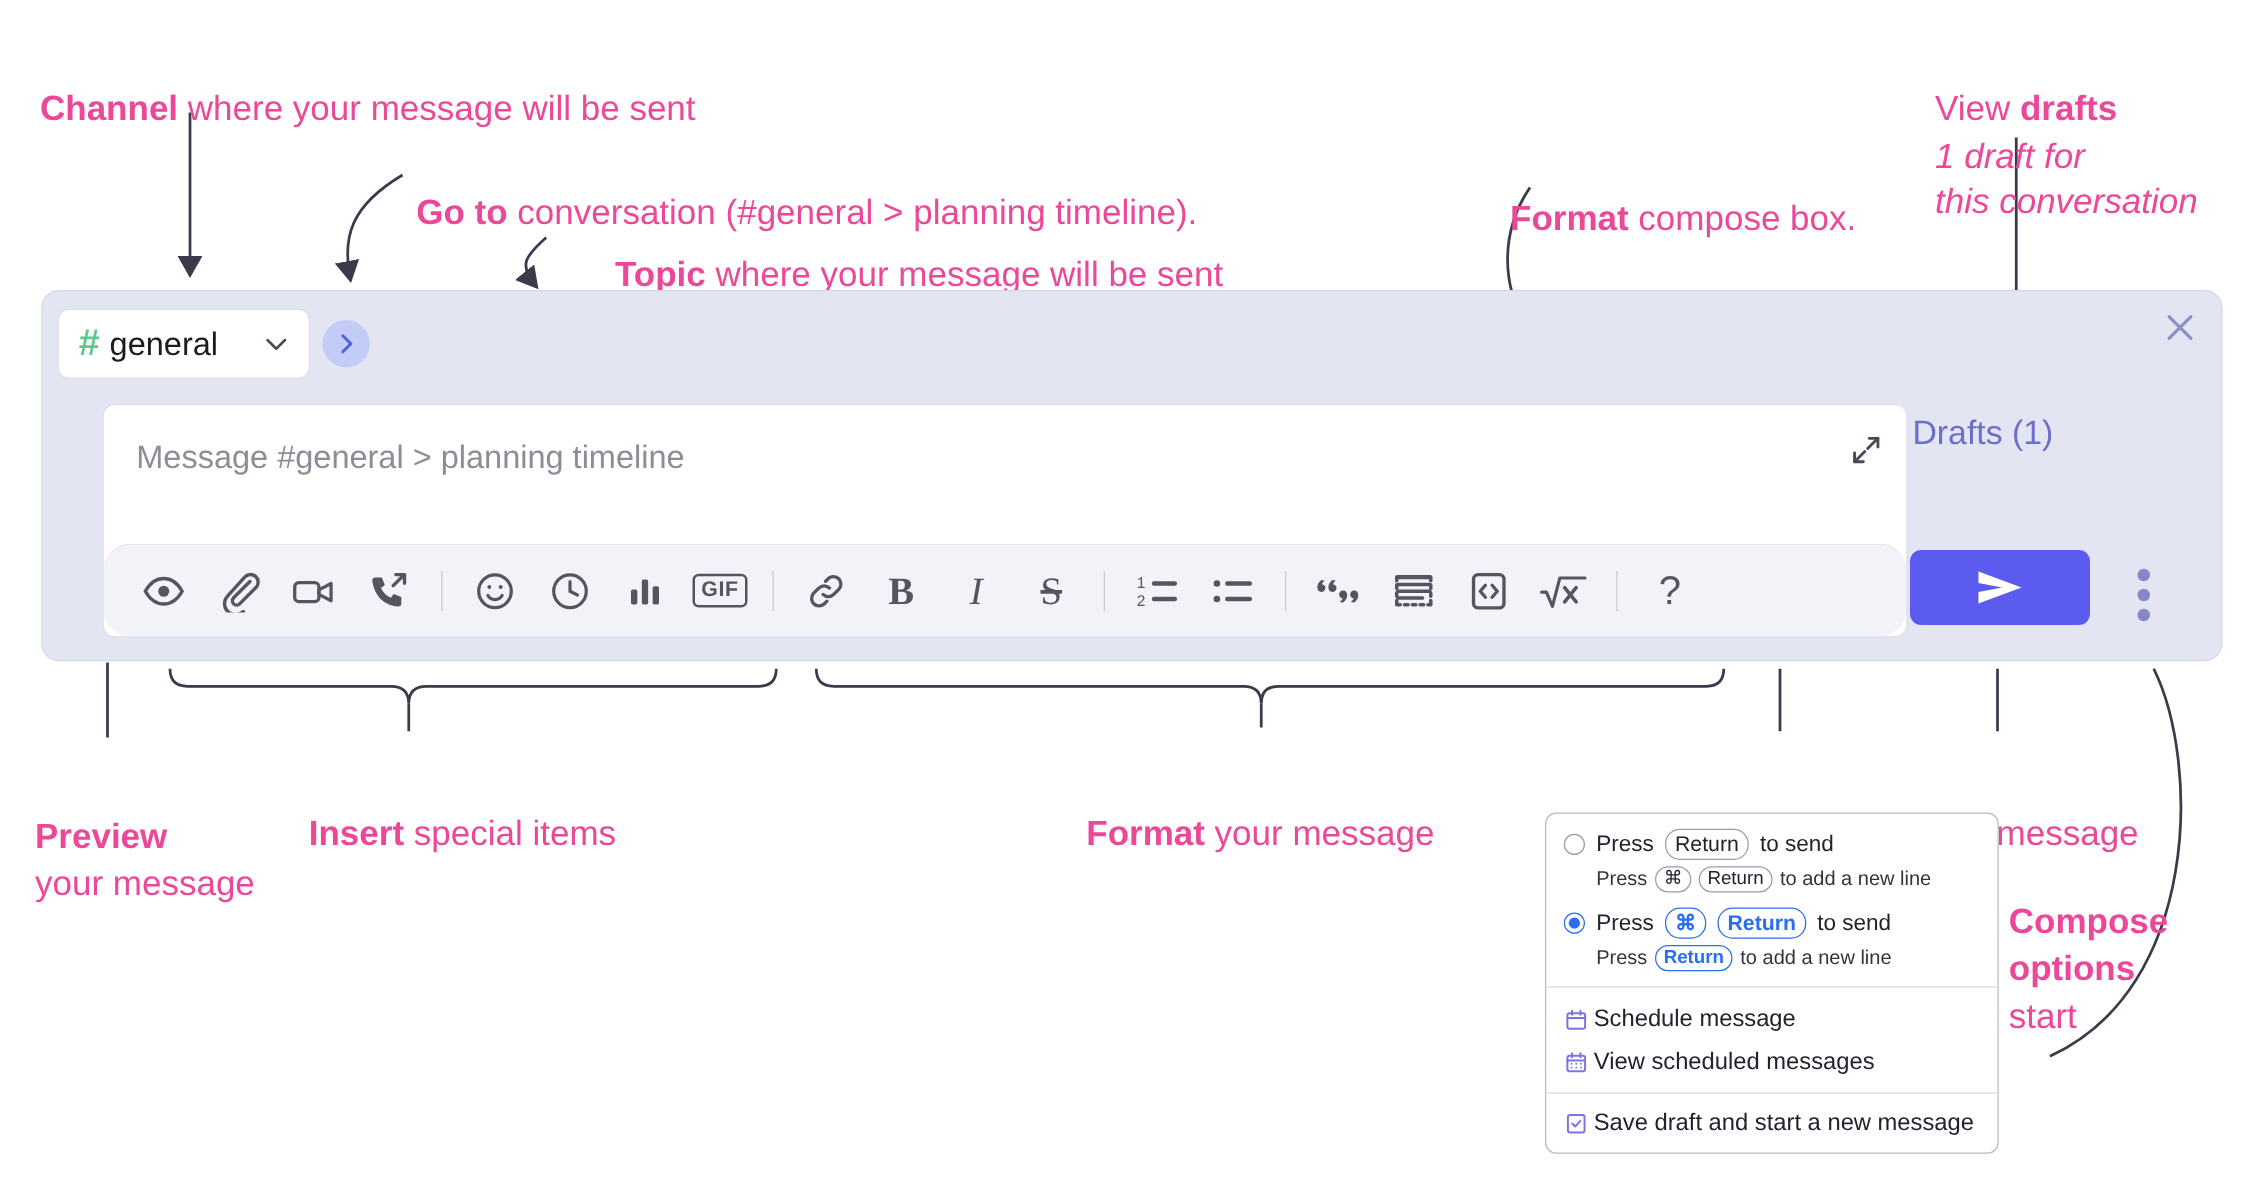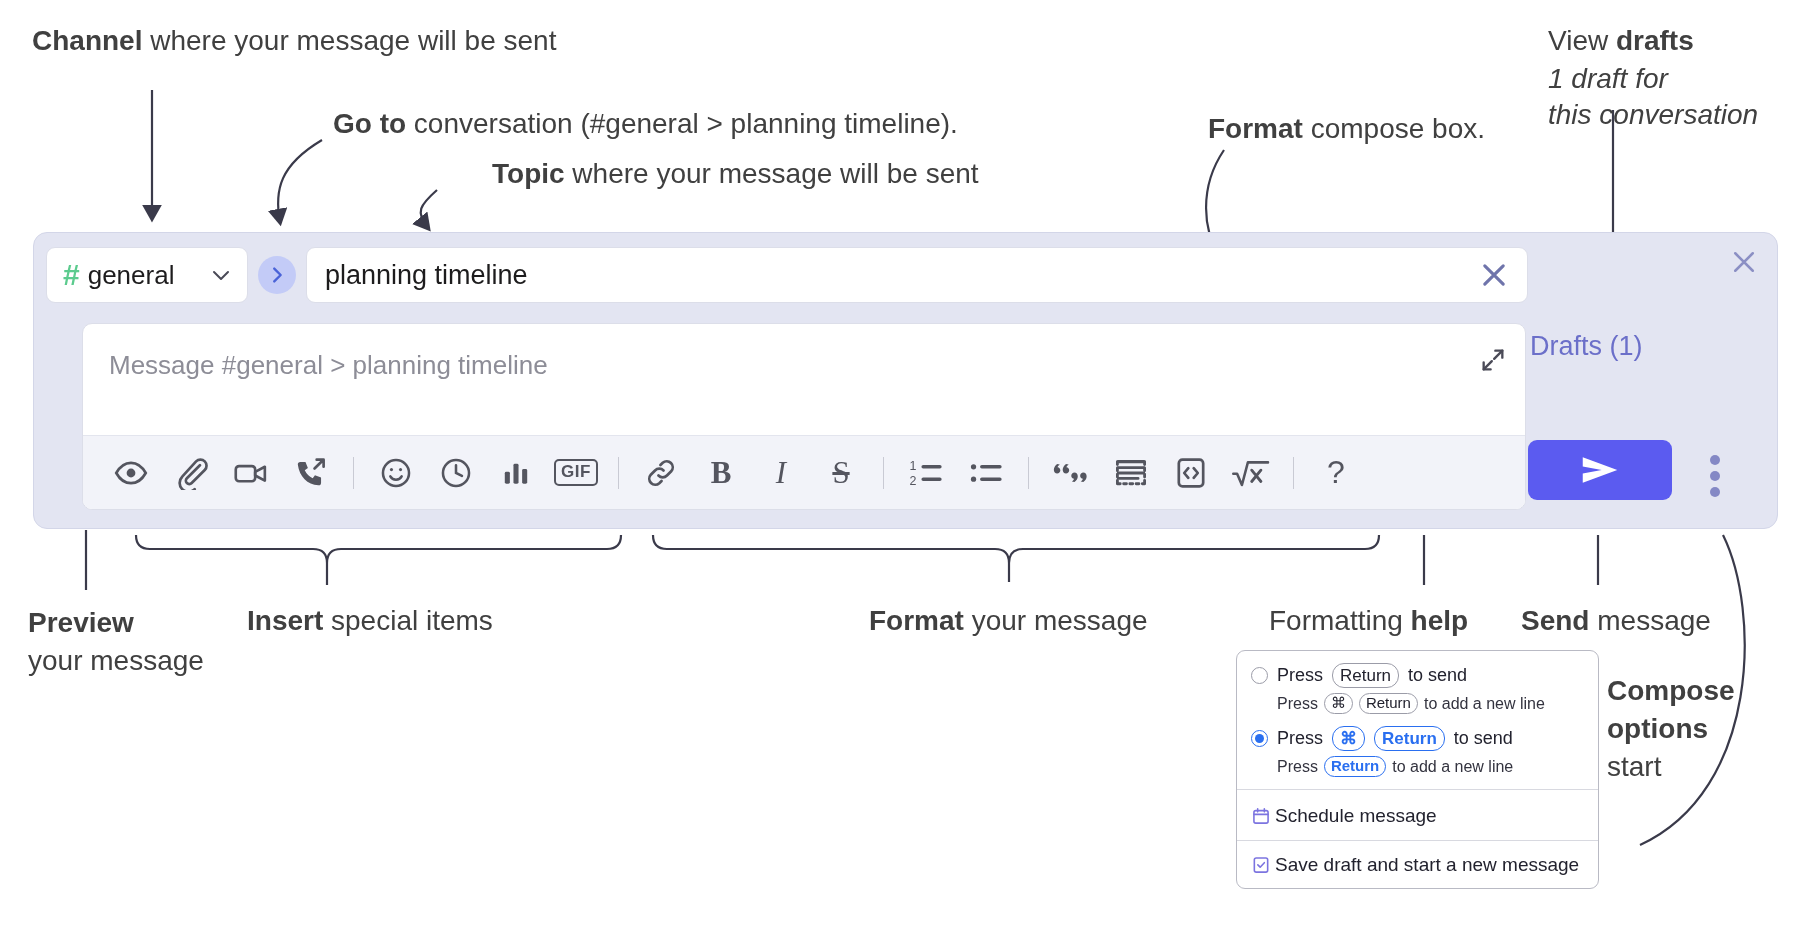--- a/index.html
+++ b/index.html
@@ -2,21 +2,21 @@
 <html><head>
 <meta charset="utf-8">
 <style>
   html,body{margin:0;padding:0;}
   body{
     width:1814px;height:944px;background:#ffffff;
     font-family:"Liberation Sans", sans-serif;
     color:#2b2b3d;-webkit-font-smoothing:antialiased;
     position:relative;overflow:hidden;
   }
-  .ann{position:absolute;color:#404040;line-height:1.22;white-space:nowrap;}
+  .ann{position:absolute;color:#ec4899;line-height:1.22;white-space:nowrap;margin-top:46px;}
   .ann b{font-weight:700;}
   .ann i{font-style:italic;}
   .svg-layer{position:absolute;left:0;top:0;width:1814px;height:944px;pointer-events:none;}
 
   
   .compose-panel{
     position:absolute;left:33px;top:232px;width:1745px;height:297px;
     background:#e3e5f2;border:1px solid #d3d6e8;border-radius:14px;
     box-sizing:border-box;
   }
@@ -51,21 +51,21 @@
     background:#fff;border:1px solid #dcdee9;border-radius:10px;
     box-sizing:border-box;overflow:hidden;
   }
   .msg-placeholder{
     position:absolute;left:26px;top:26px;font-size:26px;color:#8d8d97;
   }
   .expand-btn{position:absolute;right:18px;top:22px;color:#4a4a57;}
   .toolbar{
     position:absolute;left:0;right:0;bottom:0;height:74px;
     background:#f2f3f9;border-top:1px solid #e3e5ee;
-    display:flex;align-items:center;gap:0;padding-left:18px;box-sizing:border-box;
+    display:flex;align-items:center;gap:0;padding-left:18px;box-sizing:border-box;border-radius:21px;
   }
   .tb-item{
     width:60px;height:60px;display:flex;align-items:center;justify-content:center;
     color:#54555f;
   }
   .tb-sep{width:1px;height:32px;background:#c9cad4;margin:0 12px;}
   .gif-box{
     border:2px solid #54555f;border-radius:5px;padding:2px 5px;
     font-size:17px;font-weight:700;letter-spacing:.5px;line-height:1.1;
   }
@@ -192,28 +192,20 @@
           </svg>
       </span>
     </div>
 
     <div class="goto-btn">
       <svg width="22" height="22" viewBox="0 0 24 24" fill="none" stroke="currentColor" stroke-width="2.6" stroke-linecap="round" stroke-linejoin="round">
           <path d="M9 5 L16 12 L9 19"></path>
         </svg>
     </div>
 
-    <div class="topic-field">
-      <span class="topic-text">planning timeline</span>
-      <span class="topic-clear">
-        <svg width="34" height="34" viewBox="0 0 24 24" fill="none" stroke="currentColor" stroke-width="2.2" stroke-linecap="round">
-            <path d="M5.5 5.5 L18.5 18.5 M18.5 5.5 L5.5 18.5"></path>
-          </svg>
-      </span>
-    </div>
   </div>
 
   <div class="msg-box">
     <div class="msg-placeholder">Message #general &gt; planning timeline</div>
 
     <div class="expand-btn">
       <svg width="28" height="28" viewBox="0 0 24 24" fill="none" stroke="currentColor" stroke-width="2" stroke-linecap="round" stroke-linejoin="round">
         <path d="M14 4 L20 4 L20 10"></path>
           <path d="M20 4 L13 11"></path>
         <path d="M10 20 L4 20 L4 14"></path>
@@ -431,20 +423,32 @@
   <div class="menu-item">
     <span class="mi-icon">
       <svg width="20" height="20" viewBox="0 0 24 24" fill="none" stroke="currentColor" stroke-width="1.9" stroke-linecap="round">
           <rect x="3.5" y="5.5" width="17" height="15" rx="2.2"></rect>
           <path d="M3.5 10 H20.5 M8 3.2 V7 M16 3.2 V7"></path>
         </svg>
     </span>
     <span>Schedule message</span>
   </div>
 
+  <div class="menu-item">
+    <span class="mi-icon">
+      <svg width="20" height="20" viewBox="0 0 24 24" fill="none" stroke="currentColor" stroke-width="1.9" stroke-linecap="round">
+          <rect x="3.5" y="5.5" width="17" height="15" rx="2.2"></rect>
+          <path d="M3.5 10 H20.5 M8 3.2 V7 M16 3.2 V7"></path>
+          <g stroke-width="1.7">
+            <path d="M7.4 13.2 h.1 M11.9 13.2 h.1 M16.4 13.2 h.1 M7.4 17 h.1 M11.9 17 h.1 M16.4 17 h.1"></path>
+          </g>
+        </svg>
+    </span>
+    <span>View scheduled messages</span>
+  </div>
 
   <div class="menu-divider" style="margin:7px 0;"></div>
 
   <div class="menu-item">
     <span class="mi-icon">
       <svg width="20" height="20" viewBox="0 0 24 24" fill="none" stroke="currentColor" stroke-width="1.9" stroke-linecap="round" stroke-linejoin="round">
           <rect x="4" y="3.5" width="16" height="17" rx="2.2"></rect>
           <path d="M8.2 11.8 L11 14.6 L16 9.2"></path>
         </svg>
     </span>

